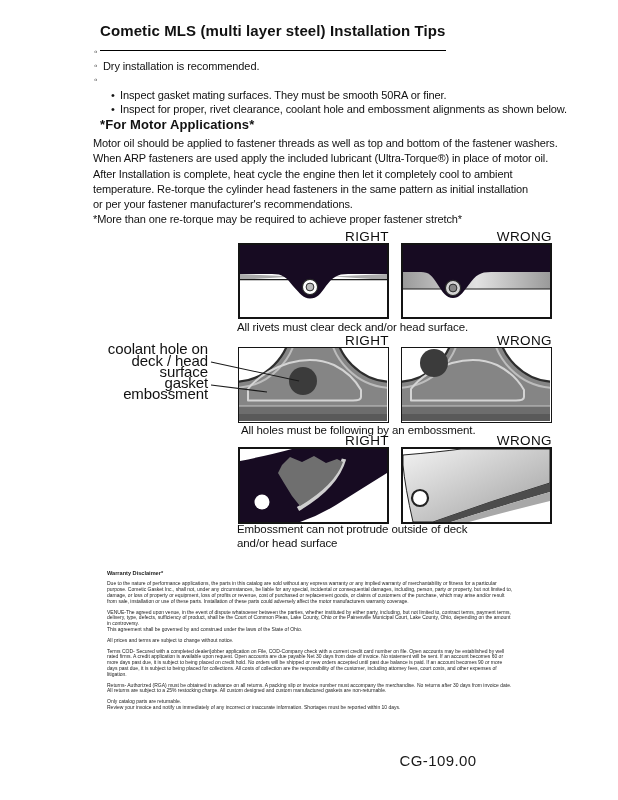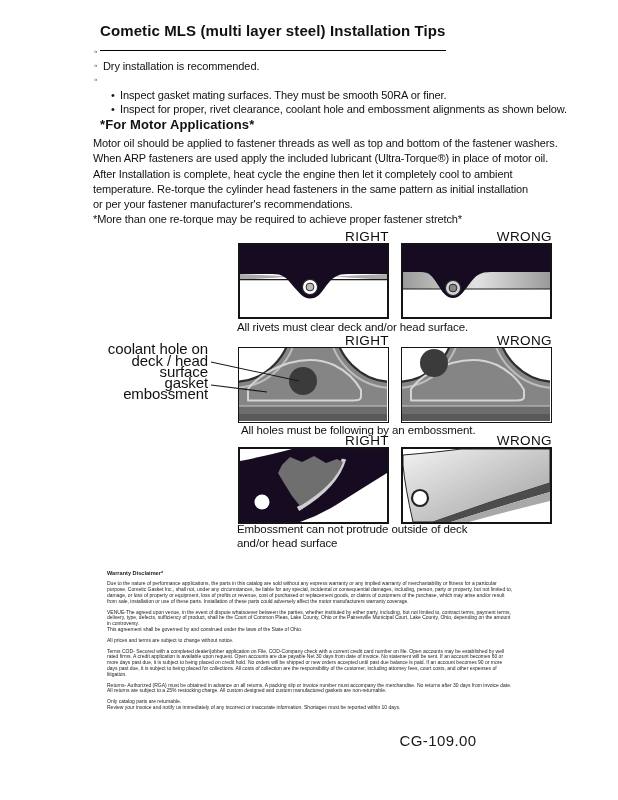--- a/index.html
+++ b/index.html
@@ -34,21 +34,21 @@
   .bd15 { border:1.5px solid #141414; }
   .caption { font-size:11.5px; line-height:13.5px; letter-spacing:-0.1px; white-space:pre-line; }
 
   .ann { width:118px; left:90px; text-align:right; font-size:15px; line-height:11px; letter-spacing:-0.1px; }
 
   
   .disclaimer { left:107px; top:570px; width:406px; font-size:5px; line-height:1.16; color:#1c1c1c; }
   .disclaimer h2 { font-size:5.6px; font-weight:bold; margin-bottom:5px; }
   .disclaimer p { margin-bottom:5px; }
 
-  .footer-code { left:388px; top:732px; width:100px; text-align:center; font-size:15px; letter-spacing:0.4px; color:#1a1a1a; }
+  .footer-code { left:388px; top:752px; width:100px; text-align:center; font-size:15px; letter-spacing:0.4px; color:#1a1a1a; }
 
   .overlay { left:0; top:0; pointer-events:none; }
 </style>
 </head>
 <body>
 
 <div class="abs doc-title">Cometic MLS (multi layer steel) Installation Tips</div>
 
 <div class="abs bullets">
   <div class="b-row">

